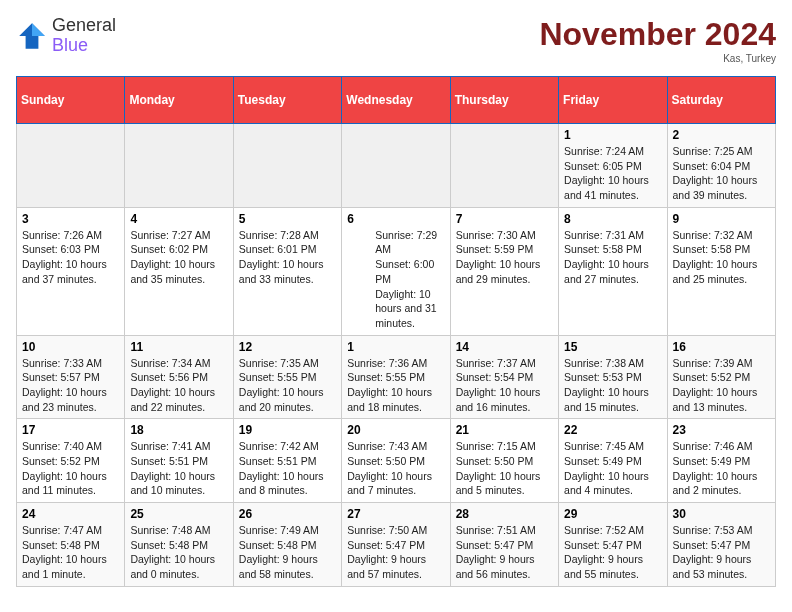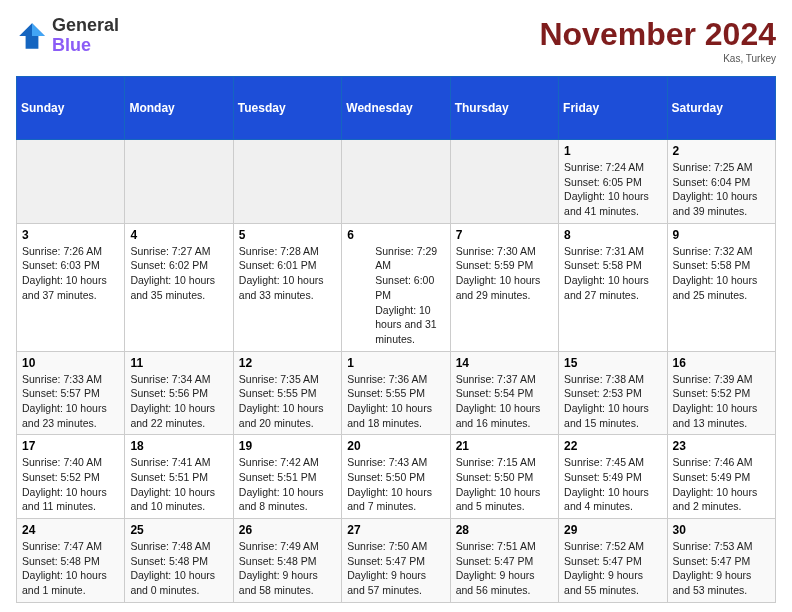--- a/index.html
+++ b/index.html
@@ -16,21 +16,21 @@
       align-items: flex-start;
       margin-bottom: 12px;
     }
     .logo {
       display: flex;
       align-items: center;
       gap: 4px;
     }
     .logo-text {
       font-size: 18px;
-      font-weight: bold;
+      font-weight: normal;
       line-height: 1.1;
     }
     .logo-text span.general { color: #333; }
     .logo-text span.blue { color: #8b5cf6; }
     .logo-icon {
       width: 32px;
       height: 32px;
     }
     .title-block {
       text-align: right;
@@ -43,23 +43,23 @@
     .location {
       font-size: 10px;
       color: #555;
     }
     .calendar {
       width: 100%;
       border-collapse: collapse;
       font-size: 11px;
     }
     .calendar thead th {
-      background: #1d4ed8;
+      background: #ef4444;
       color: #fff;
-      padding: 24px 4px;
+      padding: 16px 4px;
       text-align: left;
       font-size: 12px;
       border: 1px solid #1565c0;
     }
     .calendar tbody td {
       border: 1px solid #ccc;
       padding: 4px 5px;
       vertical-align: top;
       width: 108px;
       min-height: 70px;
@@ -207,21 +207,21 @@
         </td>
         <td>
           <span class="day-num">14</span>
           <div class="day-info" style="white-space: pre-line;">Sunrise: 7:37 AM
 Sunset: 5:54 PM
 Daylight: 10 hours and 16 minutes.</div>
         </td>
         <td>
           <span class="day-num">15</span>
           <div class="day-info" style="white-space: pre-line;">Sunrise: 7:38 AM
-Sunset: 2:53 PM
+Sunset: 5:53 PM
 Daylight: 10 hours and 15 minutes.</div>
         </td>
         <td>
           <span class="day-num">16</span>
           <div class="day-info" style="white-space: pre-line;">Sunrise: 7:39 AM
 Sunset: 5:52 PM
 Daylight: 10 hours and 13 minutes.</div>
         </td>
       </tr>
       <tr>

